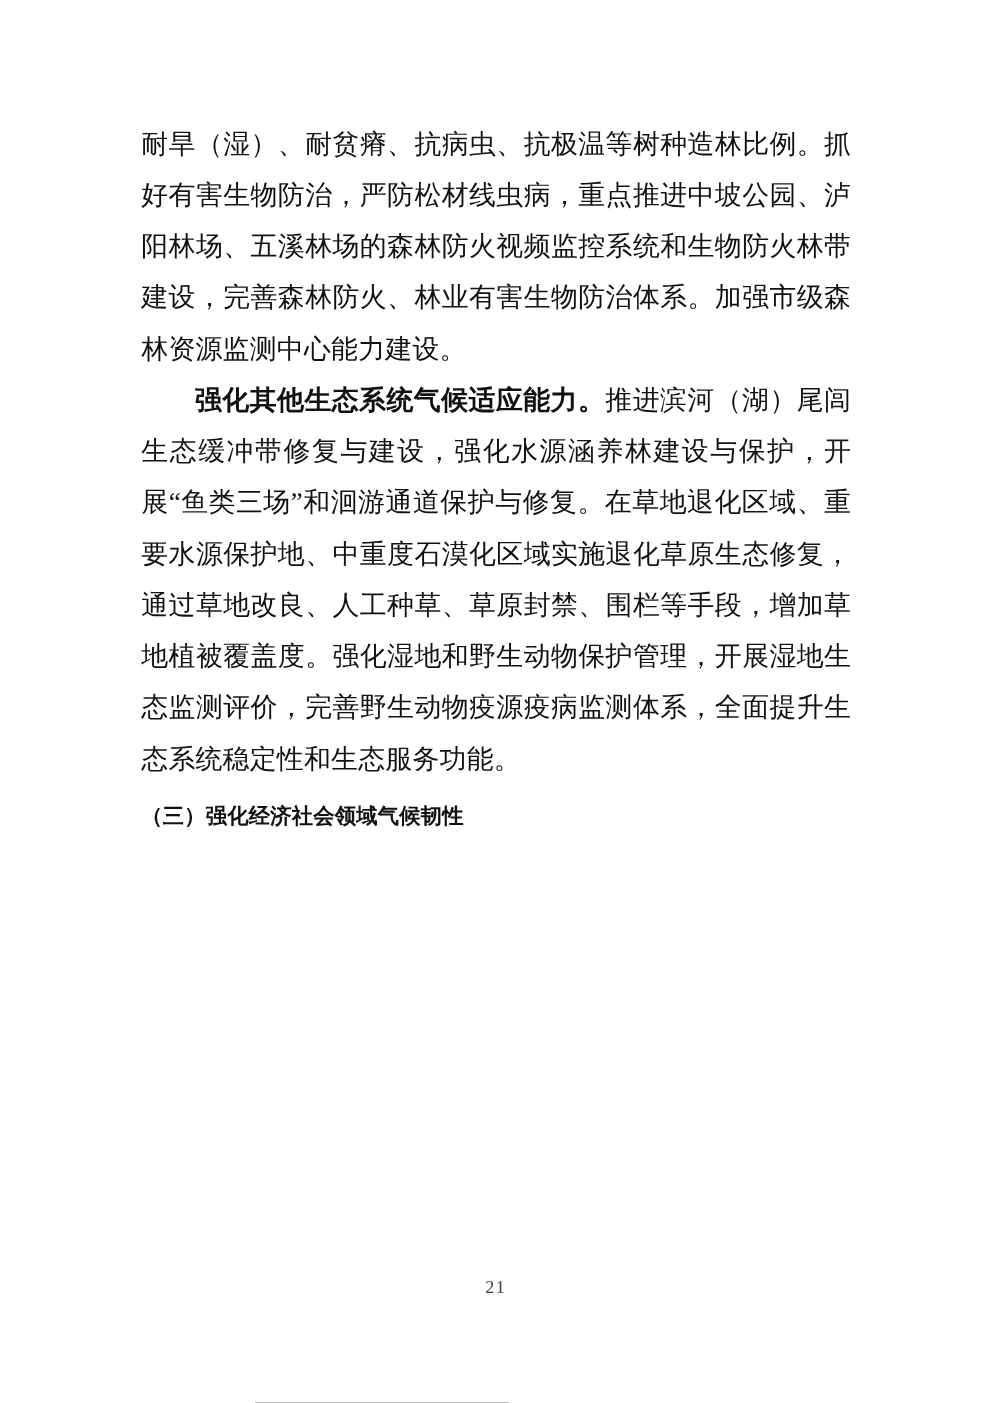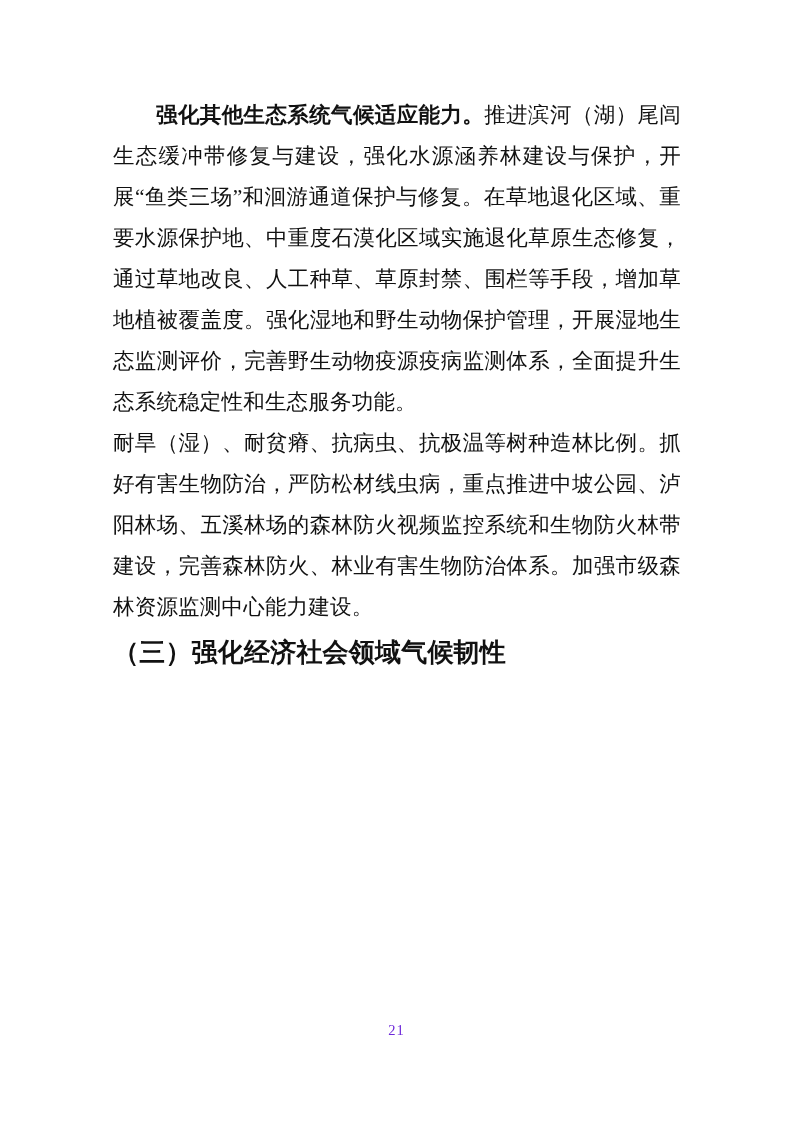--- a/index.html
+++ b/index.html
@@ -31,47 +31,47 @@
   .para {
     text-indent: 2em;
   }
   .para.no-indent {
     text-indent: 0;
   }
   .lead {
     font-weight: 700;
   }
   .heading {
-    font-size: 26px;
+    font-size: 17px;
     font-weight: 700;
     line-height: 41px;
     margin-top: 4px;
     margin-bottom: 6px;
     text-align: left;
   }
   .page-number {
     position: absolute;
     left: 0;
     right: 0;
     top: 1022px;
     text-align: center;
     font-size: 14.5px;
-    color: #6d28d9;
+    color: #404040;
     letter-spacing: 1px;
   }
 </style>
 </head>
 <body>
 
 <div class="page">
   <div class="content">
 
+    <p class="para no-indent"><span>耐旱（湿）、耐贫瘠、抗病虫、抗极温等树种造林比例。抓好有害生物防治，严防松材线虫病，重点推进中坡公园、泸阳林场、五溪林场的森林防火视频监控系统和生物防火林带建设，完善森林防火、林业有害生物防治体系。加强市级森林资源监测中心能力建设。</span></p>
+
     <p class="para"><span class="lead">强化其他生态系统气候适应能力。</span><span>推进滨河（湖）尾闾生态缓冲带修复与建设，强化水源涵养林建设与保护，开展“鱼类三场”和洄游通道保护与修复。在草地退化区域、重要水源保护地、中重度石漠化区域实施退化草原生态修复，通过草地改良、人工种草、草原封禁、围栏等手段，增加草地植被覆盖度。强化湿地和野生动物保护管理，开展湿地生态监测评价，完善野生动物疫源疫病监测体系，全面提升生态系统稳定性和生态服务功能。</span></p>
-
-    <p class="para no-indent"><span>耐旱（湿）、耐贫瘠、抗病虫、抗极温等树种造林比例。抓好有害生物防治，严防松材线虫病，重点推进中坡公园、泸阳林场、五溪林场的森林防火视频监控系统和生物防火林带建设，完善森林防火、林业有害生物防治体系。加强市级森林资源监测中心能力建设。</span></p>
 
     <h3 class="heading">（三）强化经济社会领域气候韧性</h3>
 
 
   </div>
 
   <div class="page-number">21</div>
 </div>
 
 </body></html>

